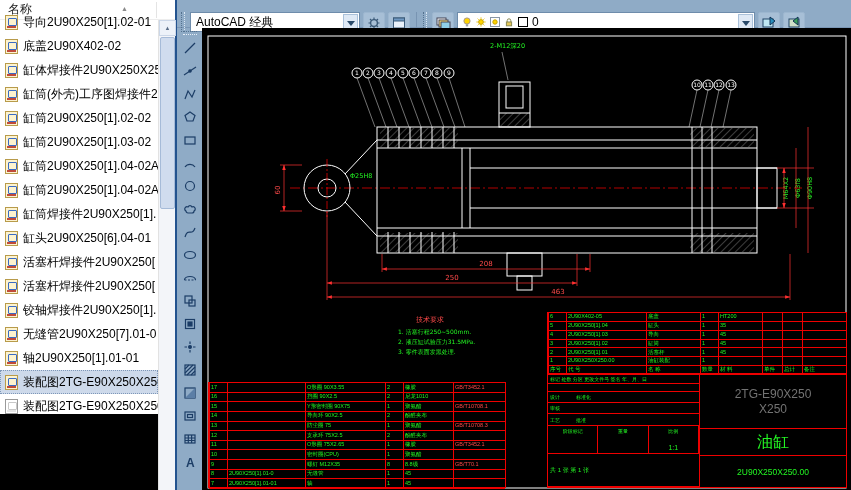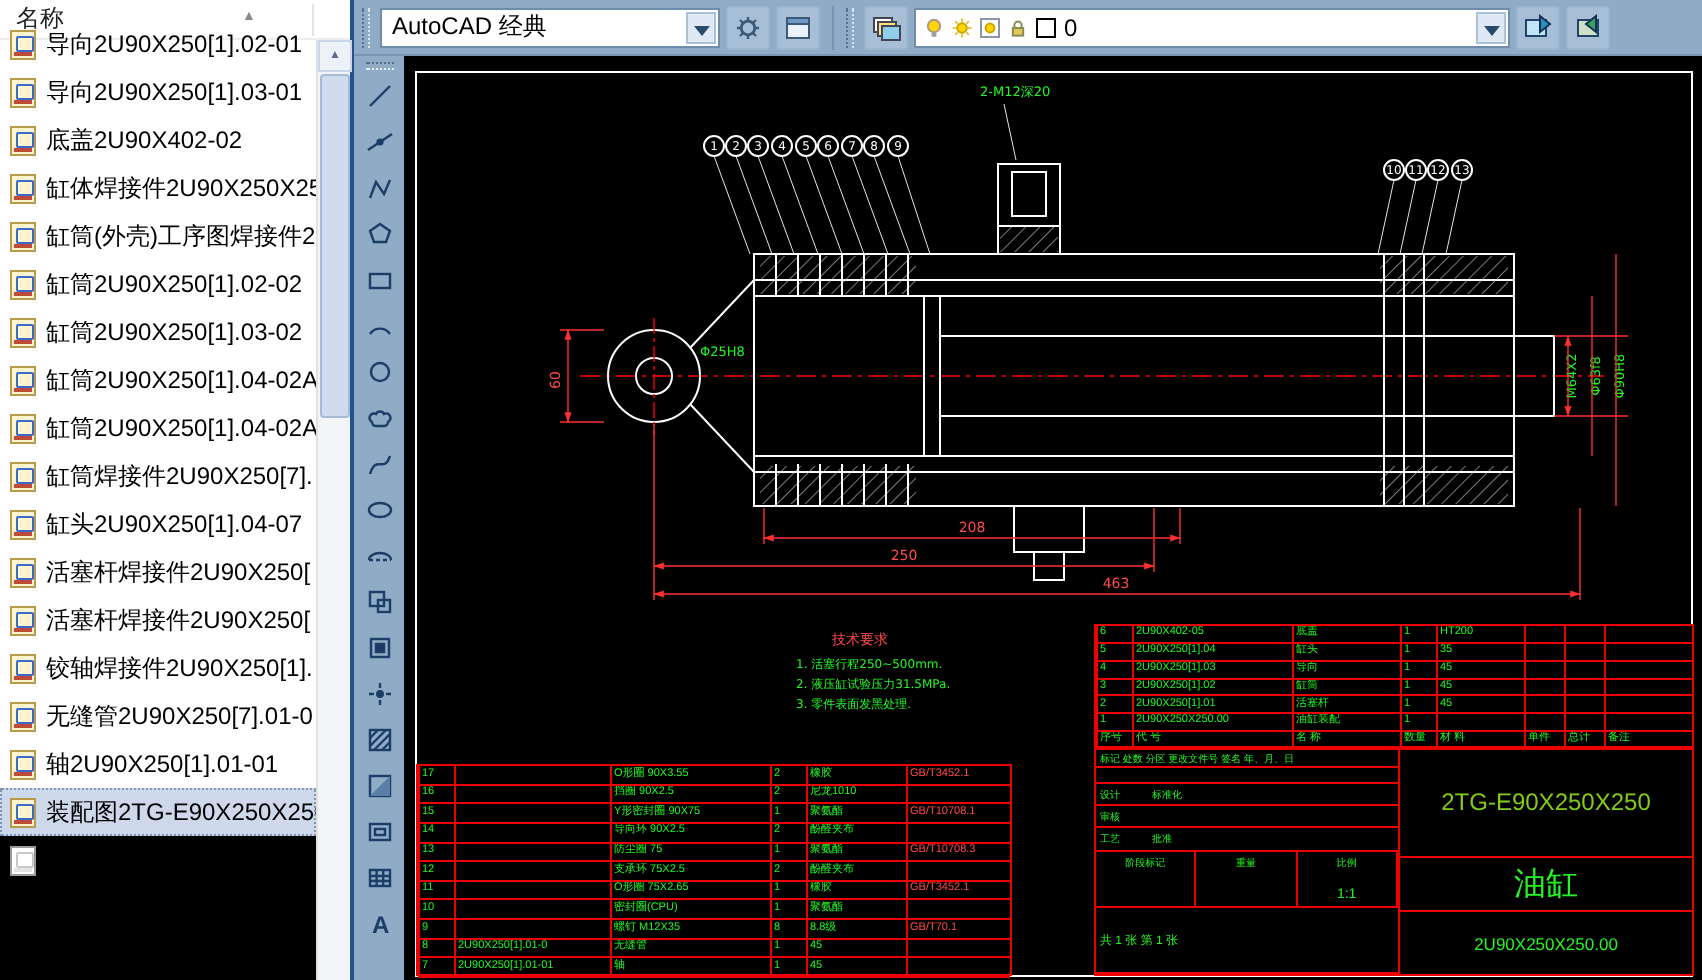--- a/index.html
+++ b/index.html
@@ -19,21 +19,21 @@
   .file-icon:after{content:"";position:absolute;left:1px;bottom:1px;width:9px;height:2px;background:#c04a3a}
   .file-icon.plain{background:#fff;border-color:#9a9a9a}
   .file-icon.plain:before{border-color:#c8c8c8}
   .file-icon.plain:after{background:#e4e4e4}
   .fp-scroll{position:absolute;left:158px;top:20px;width:17px;height:470px;background:#f3f5f9;border-left:1px solid #e2e2e2}
   .fp-up{position:absolute;top:0;left:0;width:17px;height:16px;background:#edf2f9;border:1px solid #cbd7e8;display:flex;align-items:center;justify-content:center;font-size:6px;color:#5a6e88}
   .fp-thumb{position:absolute;top:17px;left:1px;width:15px;height:172px;background:#d0dcee;border:1px solid #a6bbd8;border-radius:2px}
 
   
   #main{position:absolute;left:175px;top:0;width:676px;height:490px;background:#8fabc6;border-left:2px solid #23538f}
-  #toolbar{position:absolute;top:0;left:0;width:100%;height:28px;display:flex;align-items:center;gap:3px;padding:0 4px;border-bottom:1px solid #7a96b5}
+  #toolbar{position:absolute;top:0;left:0;width:100%;height:28px;display:flex;gap:3px;padding:12px 4px;border-bottom:1px solid #7a96b5}
   .grip{width:4px;height:20px;border-left:1px dotted #53718e;border-right:1px dotted #d8e6f2;margin-right:2px}
   .combo{height:20px;background:#fff;border:1px solid #6e8cab;display:flex;align-items:center;position:relative;font-size:12px;color:#000;padding-left:5px}
   .combo .arrow{position:absolute;right:1px;top:1px;bottom:1px;width:15px;background:#dfe9f5;border:1px solid #aac1da;display:flex;align-items:flex-start;justify-content:center}
   .combo .arrow:after{content:"";border:4px solid transparent;border-top:5px solid #2a4a6a;margin-top:6px}
   #ws-combo{width:170px}
   #layer-combo{width:298px;gap:4px;padding-left:4px}
   .tb-btn{width:22px;height:22px;display:flex;align-items:center;justify-content:center;border:1px solid #9cb6cf;background:#a7bfd6;border-radius:2px}
   .sep{width:1px;height:22px;background:#7894b2;margin:0 3px}
   .licon{display:inline-flex;width:10px;height:10px}
 
@@ -55,44 +55,40 @@
   #parts{left:6px;top:354px;width:298px;height:106px;grid-template-columns:18px 78px 80px 18px 50px auto;grid-auto-rows:9.63px}
 
   
   #title-block{position:absolute;left:345px;top:346px;width:300px;height:114px;border:1px solid #e00;display:flex;background:#000}
   .tb-left{width:152px;border-right:1px solid #e00;display:flex;flex-direction:column}
   .tb-row{border-bottom:0.5px solid #e00;color:#23f523;font-size:5px;display:flex;align-items:center;padding:0 2px;gap:16px;overflow:hidden;white-space:nowrap}
   .tb-stage{display:flex;border-bottom:0.5px solid #e00;flex:0 0 28px}
   .st-c{flex:1;border-right:0.5px solid #e00;color:#23f523;font-size:5px;display:flex;flex-direction:column;align-items:center;justify-content:space-between;padding:2px 0;overflow:hidden}
   .st-c b{font-size:7px;font-weight:normal}
   .tb-right{flex:1;display:flex;flex-direction:column}
-  .tb-model{flex:0 0 54px;border-bottom:0.5px solid #e00;color:#84cc16;font-size:12px;display:flex;flex-direction:row;align-items:center;justify-content:center;line-height:1.25}
+  .tb-model{flex:0 0 54px;border-bottom:0.5px solid #e00;color:#737373;font-size:12px;display:flex;flex-direction:column;align-items:center;justify-content:center;line-height:1.25}
   .tb-name{flex:0 0 27px;border-bottom:0.5px solid #e00;color:#23f523;font-size:16px;display:flex;align-items:center;justify-content:center}
   .tb-no{flex:1;color:#23f523;font-size:8.5px;display:flex;align-items:center;justify-content:center;white-space:nowrap}
 </style>
 </head>
 <body>
 
 <div id="file-panel">
   <div class="fp-header">
     <span>名称</span>
     <span class="fp-sort">▲</span>
     <span class="fp-coldiv"></span>
   </div>
   <div class="fp-list">
     <div class="fp-item">
         <span class="file-icon"></span>
         <span>导向2U90X250[1].02-01</span>
       </div>
     <div class="fp-item">
         <span class="file-icon"></span>
-        <span>导向2U90X250[1].03-01</span>
-      </div>
-    <div class="fp-item">
-        <span class="file-icon"></span>
         <span>底盖2U90X402-02</span>
       </div>
     <div class="fp-item">
         <span class="file-icon"></span>
         <span>缸体焊接件2U90X250X25</span>
       </div>
     <div class="fp-item">
         <span class="file-icon"></span>
         <span>缸筒(外壳)工序图焊接件2U</span>
       </div>
@@ -107,25 +103,25 @@
     <div class="fp-item">
         <span class="file-icon"></span>
         <span>缸筒2U90X250[1].04-02A</span>
       </div>
     <div class="fp-item">
         <span class="file-icon"></span>
         <span>缸筒2U90X250[1].04-02A</span>
       </div>
     <div class="fp-item">
         <span class="file-icon"></span>
-        <span>缸筒焊接件2U90X250[7].</span>
-      </div>
-    <div class="fp-item">
-        <span class="file-icon"></span>
-        <span>缸头2U90X250[1].04-07</span>
+        <span>缸筒焊接件2U90X250[1].</span>
+      </div>
+    <div class="fp-item">
+        <span class="file-icon"></span>
+        <span>缸头2U90X250[6].04-01</span>
       </div>
     <div class="fp-item">
         <span class="file-icon"></span>
         <span>活塞杆焊接件2U90X250[</span>
       </div>
     <div class="fp-item">
         <span class="file-icon"></span>
         <span>活塞杆焊接件2U90X250[</span>
       </div>
     <div class="fp-item">

